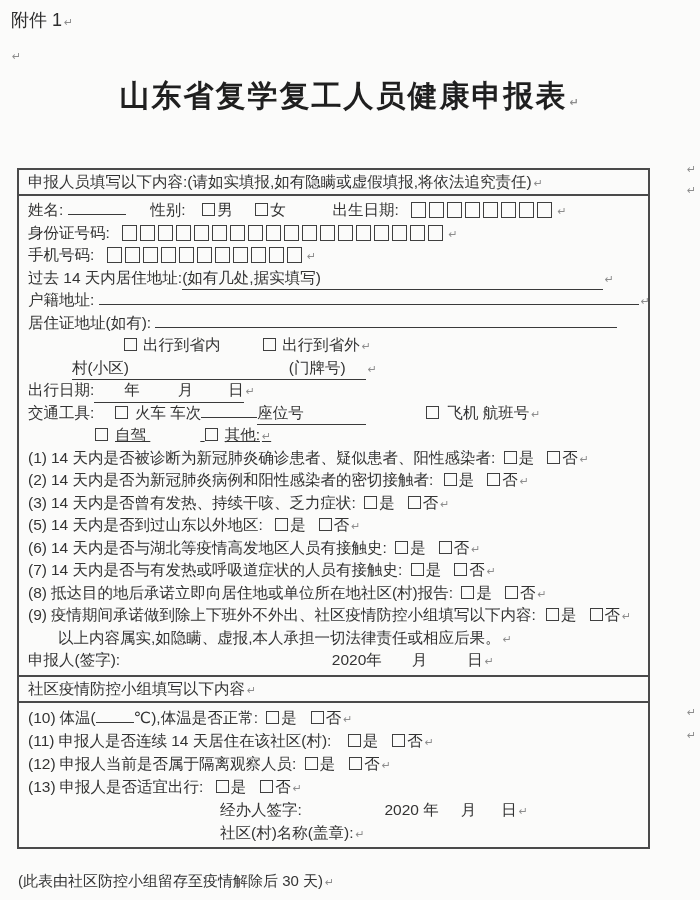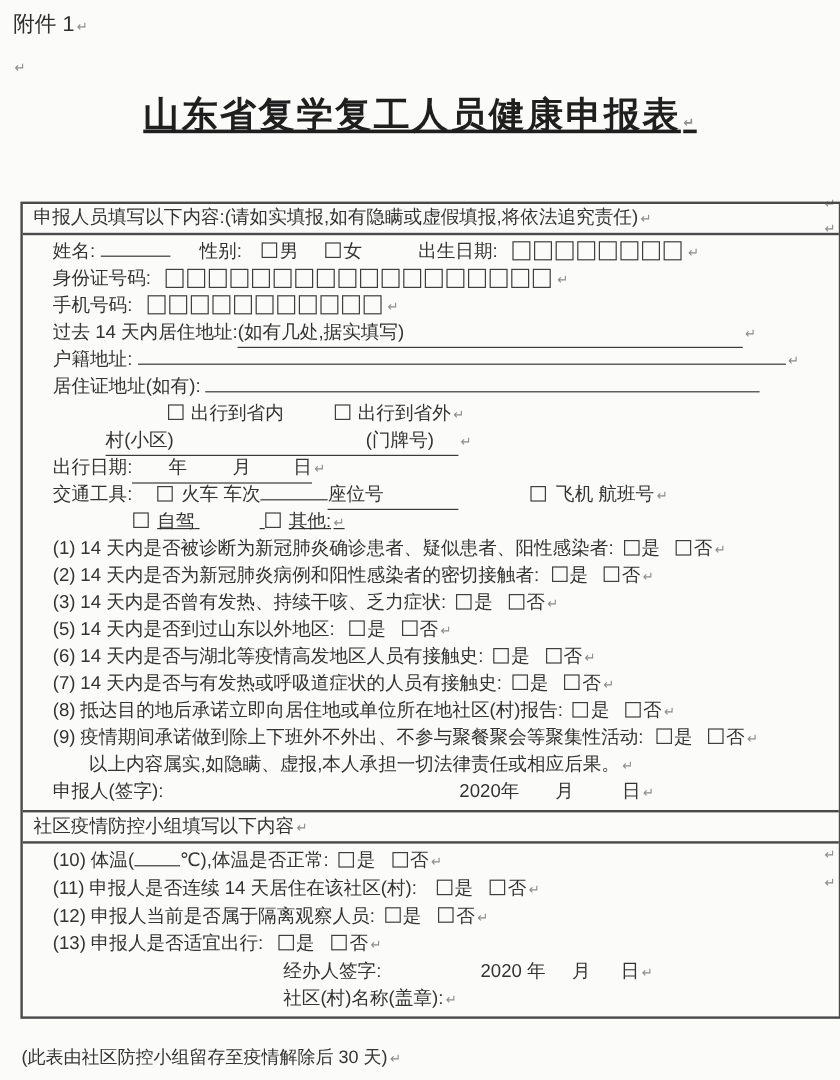--- a/index.html
+++ b/index.html
@@ -9,32 +9,32 @@
     background:#fbfbfa;
     font-family:"Liberation Sans","DejaVu Sans",sans-serif;
     color:#383838;
     overflow:hidden;
   }
   .attachment { position:absolute; left:11px; top:8px; font-size:18px; color:#2e2e2e; white-space:nowrap; }
   .lone-mark { position:absolute; left:10px; top:50px; }
   .title {
     position:absolute; left:0; top:76px; width:100%;
     text-align:center; font-size:30px; font-weight:bold; color:#1f1f1f;
-    letter-spacing:2px; margin:0; white-space:nowrap;text-decoration:underline;
+    letter-spacing:2px; margin:0; white-space:nowrap;
   }
   .form-table {
-    position:absolute; left:17px; top:168px; width:684px;
+    position:absolute; left:17px; top:168px; width:633px;
     border:2px solid #4a4a4a;
     font-size:15.5px; color:#333;
     box-sizing:border-box;
   }
   .hdr { padding:2px 4px 2px 9px; line-height:20px; height:20px; white-space:nowrap; }
   .hdr1 { border-bottom:2px solid #4a4a4a; }
   .hdr2 { border-top:2px solid #4a4a4a; border-bottom:2px solid #4a4a4a; }
-  .cell { padding:3px 6px 3px 25px; }
+  .cell { padding:3px 6px 3px 9px; }
   .s1 .line { height:22.5px; line-height:22.5px; }
   .s2 .line { height:23px; line-height:23px; }
   .line { white-space:nowrap; position:relative; }
 
   .cb {
     display:inline-block; width:11px; height:11px;
     border:1.5px solid #3f3f3f; background:transparent;
     vertical-align:-1px; margin-right:2px;
   }
   .db {
@@ -177,21 +177,21 @@
         <span class="qn">(7)</span><span>14 天内是否与有发热或呼吸道症状的人员有接触史:</span>
         <span class="gap" style="width:4px;"></span><span class="cb"></span><span>是</span><span class="gap" style="width:13px;"></span><span class="cb"></span><span>否</span><span class="rm">↵</span>
       </div>
 
       <div class="line">
         <span class="qn">(8)</span><span>抵达目的地后承诺立即向居住地或单位所在地社区(村)报告:</span>
         <span class="gap" style="width:4px;"></span><span class="cb"></span><span>是</span><span class="gap" style="width:13px;"></span><span class="cb"></span><span>否</span><span class="rm">↵</span>
       </div>
 
       <div class="line">
-        <span class="qn">(9)</span><span>疫情期间承诺做到除上下班外不外出、不参与聚餐聚会等聚集性活动:</span>
+        <span class="qn">(9)</span><span>疫情期间承诺做到除上下班外不外出、社区疫情防控小组填写以下内容:</span>
         <span class="gap" style="width:6px;"></span><span class="cb"></span><span>是</span><span class="gap" style="width:13px;"></span><span class="cb"></span><span>否</span><span class="rm">↵</span>
       </div>
 
       <div class="line indent-declare">
         <span>以上内容属实,如隐瞒、虚报,本人承担一切法律责任或相应后果。</span><span class="rm">↵</span>
       </div>
 
       <div class="line sign-row">
         <span>申报人(签字):</span>
         <span class="sign-date"><span>2020年</span><span class="gap" style="width:30px;"></span><span>月</span><span class="gap" style="width:40px;"></span><span>日</span><span class="rm">↵</span></span>

